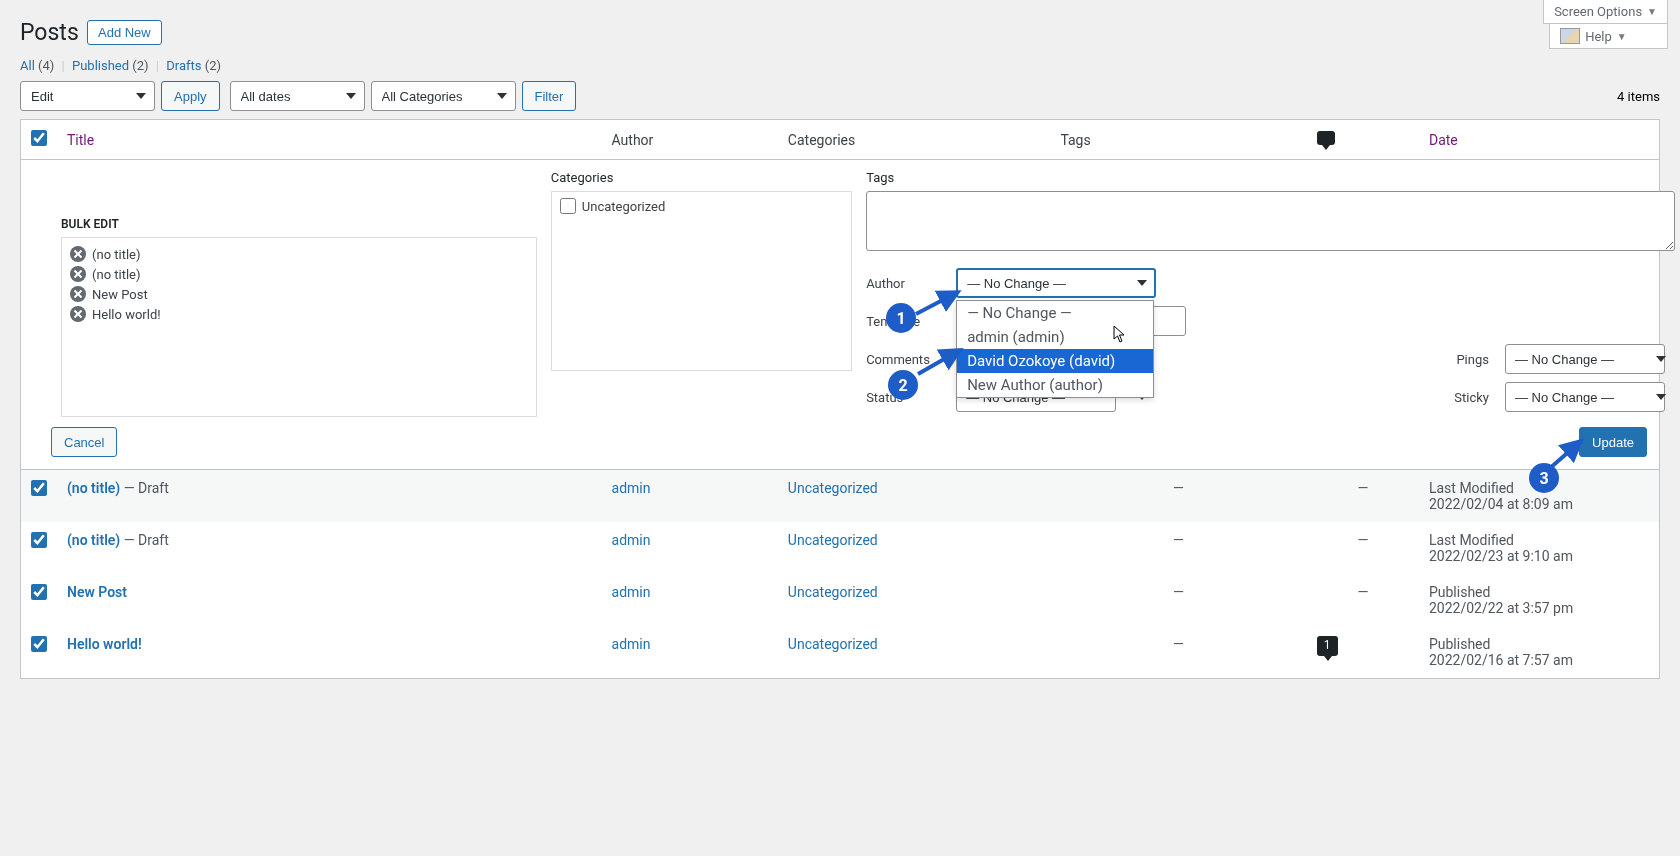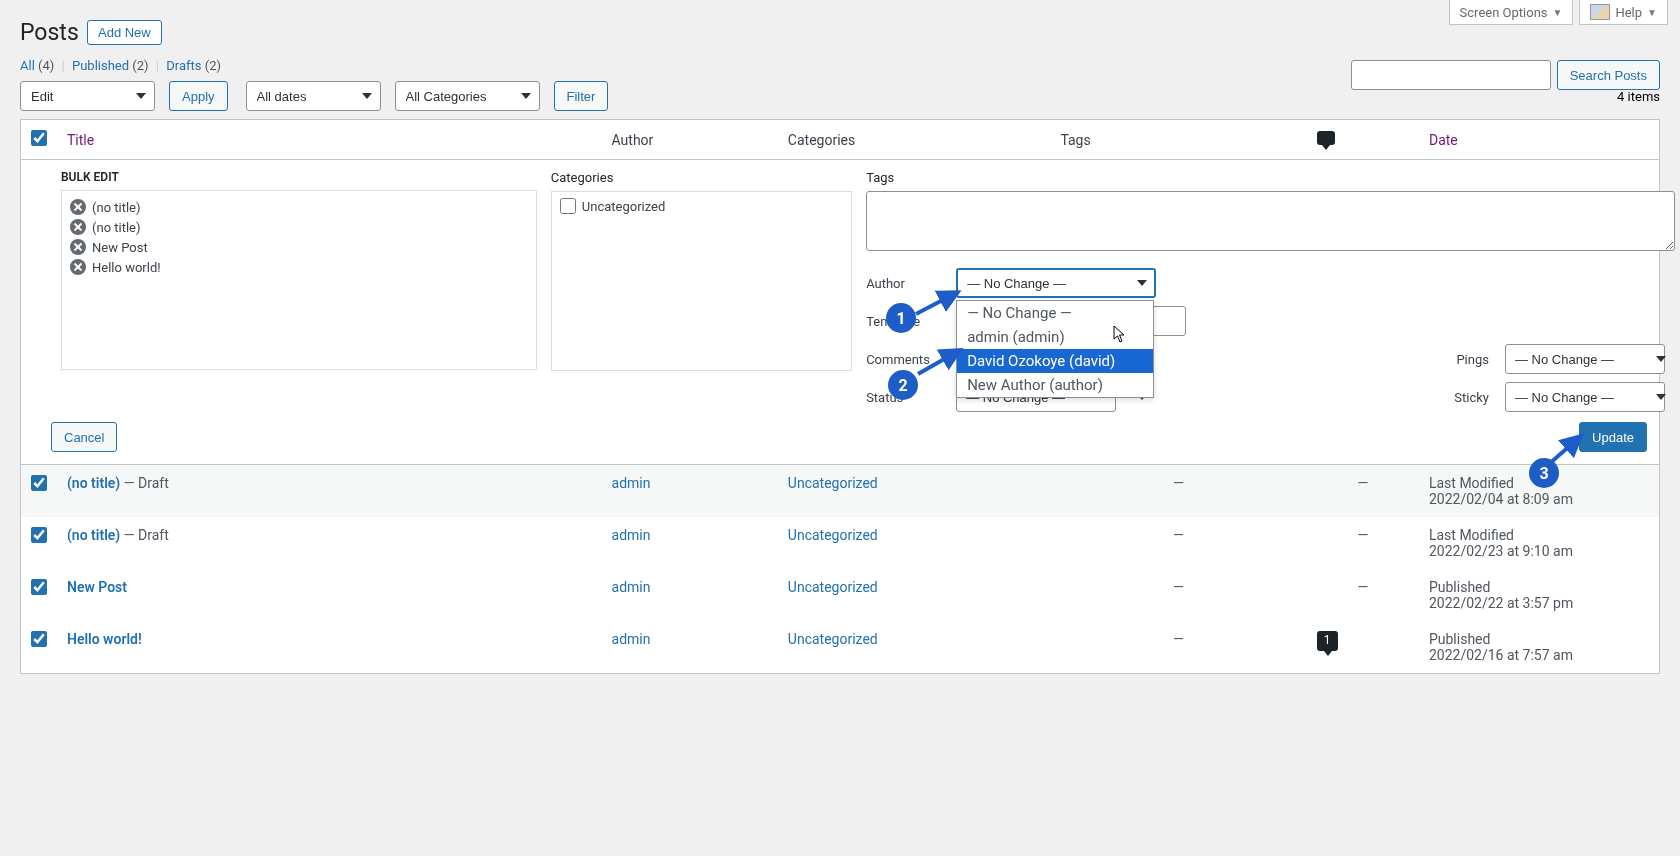--- a/index.html
+++ b/index.html
@@ -1,35 +1,35 @@
 <!DOCTYPE html>
 <html><head>
 <meta charset="utf-8">
 <style>
   * { box-sizing: border-box; margin: 0; padding: 0; }
   body { font-family: -apple-system, BlinkMacSystemFont, "Segoe UI", Roboto, sans-serif; font-size: 13px; color: #3c434a; background: #f0f0f1; overflow-x: hidden; }
   a { color: #2271b1; text-decoration: none; }
   .wrap { padding: 10px 20px 0 20px; }
   
   
-  .top-tabs { position: absolute; top: 0; right: 12px; display: flex; z-index: 40; }
+  .top-tabs { position: absolute; top: 0; right: 12px; display: flex; z-index: 40; flex-direction: column; }
   .top-tab { border: 1px solid #c3c4c7; border-top: none; background: #fff; padding: 4px 10px; font-size: 13px; color: #646970; display: flex; align-items: center; gap: 5px; cursor: pointer; }
   .top-tab + .top-tab { margin-left: 6px; }
   .top-tab .img-icon { width: 20px; height: 16px; background: linear-gradient(135deg,#c9d7e8 50%, #e8d4b0 50%); border: 1px solid #999; display: inline-block; }
   .caret { font-size: 10px; color: #787c82; }
   
   .heading-inline { font-size: 23px; font-weight: 400; color: #1d2327; padding: 9px 0 4px 0; display: inline-block; margin-right: 5px; text-align: center; }
   .page-title-action { border: 1px solid #2271b1; color: #2271b1; background: #fff; padding: 4px 10px; font-size: 13px; border-radius: 3px; cursor: pointer; position: relative; top: -3px; }
   
   .subsubsub { margin: 8px 0; font-size: 13px; }
   .subsubsub span { color: #646970; }
   .subsubsub .count { color: #50575e; }
   .subsubsub .pipe { color: #ccc; margin: 0 4px; }
   
-  .filterbar { display: flex; margin: 8px 0; gap: 8px; }
+  .filterbar { display: flex; margin: 8px 0; }
   .filterbar .right { margin-left: auto; display: flex; align-items: center; gap: 10px; color: #000000; }
   
   .search-box { position: absolute; right: 20px; top: 60px; display: flex; gap: 6px; }
   .search-box input[type=search] { width: 200px; border: 1px solid #8c8f94; border-radius: 3px; padding: 4px 8px; height: 30px; background: #fff; }
   .btn { border: 1px solid #2271b1; color: #2271b1; background: #f6f7f7; padding: 4px 12px; border-radius: 3px; cursor: pointer; font-size: 13px; height: 30px; }
   .btn-primary { background: #2271b1; color: #ffffff; border-color: #2271b1; }
   
   .sel { border: 1px solid #8c8f94; border-radius: 3px; background: #fff; padding: 0 28px 0 10px; height: 30px; font-size: 13px; color: #2c3338; appearance: none; position: relative; cursor: pointer; }
   .sel-wrap { position: relative; display: inline-block; margin-right: 6px; }
   .sel-wrap::after { content: ""; position: absolute; right: 9px; top: 12px; border-left: 5px solid transparent; border-right: 5px solid transparent; border-top: 6px solid #2c3338; pointer-events: none; }
@@ -49,21 +49,21 @@
   .col-tags { width: 16%; }
   .col-comments { width: 7%; text-align: left; }
   .col-date { width: 15%; }
   
   .row-title { color: #2271b1; font-weight: 600; font-size: 14px; }
   .status-text { color: #50575e; }
   
   
   .bulk { border-bottom: 1px solid #c3c4c7; }
   .bulk-grid { display: grid; grid-template-columns: 30% 19% 51%; gap: 14px; padding: 10px 12px 0 40px; }
-  .bulk h4 { font-size: 12px; font-weight: 600; text-transform: uppercase; color: #1d2327; margin-bottom: 6px; }
+  .bulk h4 { font-size: 12px; font-weight: 600; text-transform: uppercase; color: #1d2327; margin-bottom: 6px; margin-top: 47px; }
   .bulk-label { font-size: 13px; color: #1d2327; margin-bottom: 6px; display: block; }
   .bulk-list { border: 1px solid #dcdcde; height: 180px; overflow-y: scroll; background: #fff; padding: 6px 8px; font-size: 13px; }
   .bulk-list .item { display: flex; align-items: center; gap: 6px; padding: 2px 0; color: #3c434a; }
   .rm {
     width: 16px; height: 16px; border-radius: 50%; background: #646970; position: relative; cursor: pointer; flex-shrink: 0;
   }
   .rm::before, .rm::after { content: ""; position: absolute; left: 3px; top: 7px; width: 10px; height: 2px; background: #fff; }
   .rm::before { transform: rotate(45deg); }
   .rm::after { transform: rotate(-45deg); }
   
@@ -113,24 +113,20 @@
     <span class="img-icon"></span>
     <span>Help</span>
     <span class="caret">▼</span>
   </div>
 </div>
 
 <div class="wrap">
   <h1 class="heading-inline">Posts</h1>
   <button class="page-title-action">Add New</button>
 
-  <div class="search-box">
-    <input type="search" placeholder="" style="">
-    <button class="btn">Search Posts</button>
-  </div>
 
   <div class="subsubsub">
     <a>All</a>
     <span class="count">(4)</span>
     <span class="pipe">|</span>
     <a>Published</a>
     <span class="count">(2)</span>
     <span class="pipe">|</span>
     <a>Drafts</a>
     <span class="count">(2)</span>

